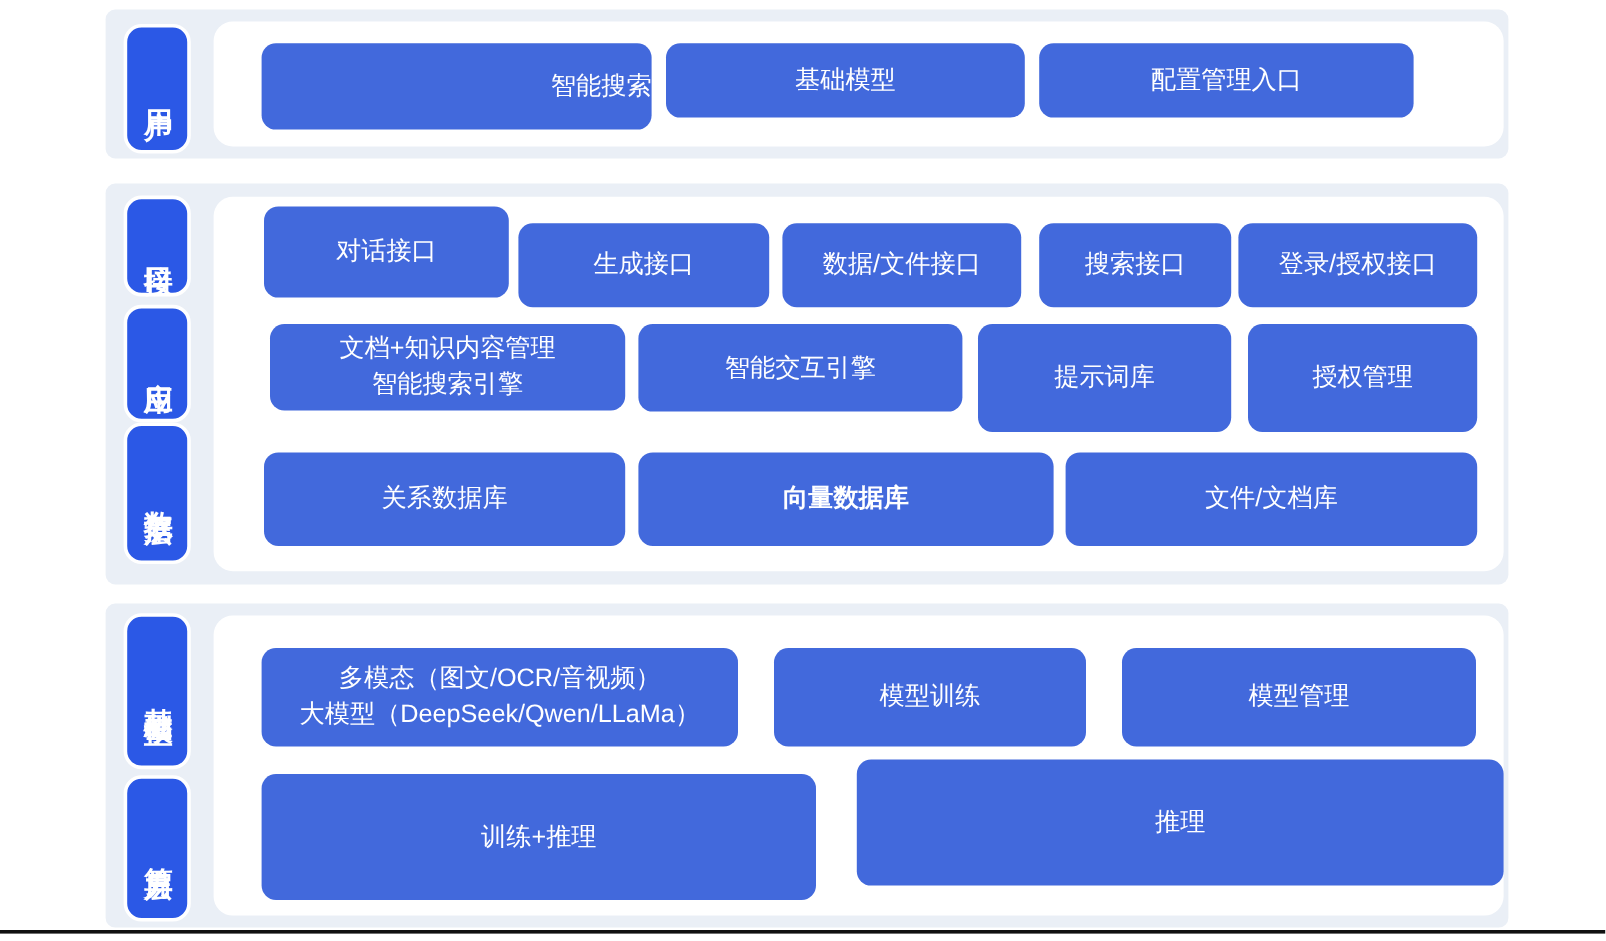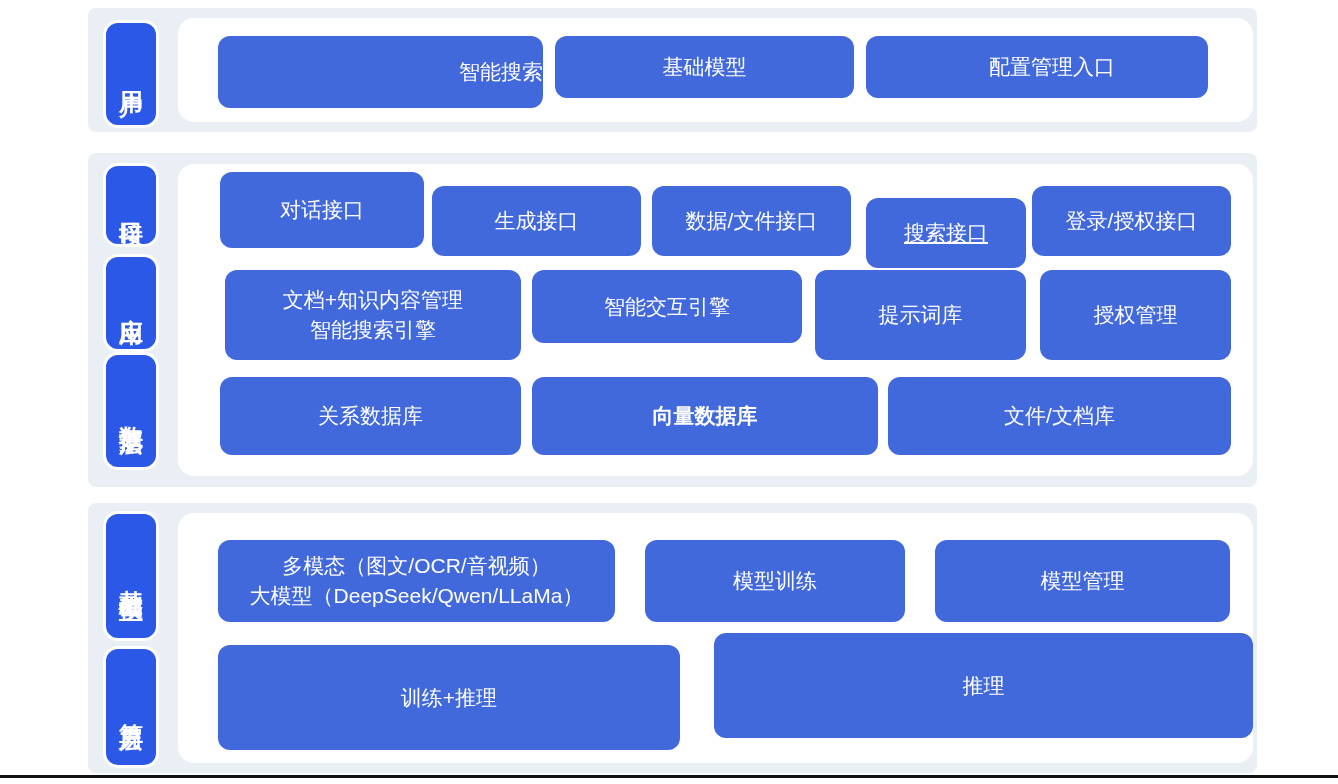--- a/index.html
+++ b/index.html
@@ -38,21 +38,21 @@
     <div class="chip" style="top:12px;height:108px;">
       <span>用户</span>
     </div>
     <div class="panel" style="top:10px;height:104px;">
       <div class="node" style="left:40px;top:18px;width:325px;height:72px;align-items:flex-end;">
         <span>智能搜索</span>
       </div>
       <div class="node" style="left:377px;top:18px;width:299px;height:62px;">
         <span>基础模型</span>
       </div>
-      <div class="node" style="left:688px;top:18px;width:312px;height:62px;padding-left:30px;">
+      <div class="node" style="left:688px;top:18px;width:312px;height:62px;">
         <span>配置管理入口</span>
       </div>
     </div>
   </section>
 
   <section class="band" style="top:153px;height:334px;">
     <div class="chip" style="top:10px;height:84px;">
       <span>接口</span>
     </div>
     <div class="chip" style="top:101px;height:98px;">
@@ -66,28 +66,28 @@
 
       <div class="node" style="left:42px;top:8px;width:204px;height:76px;">
         <span>对话接口</span>
       </div>
       <div class="node" style="left:254px;top:22px;width:209px;height:70px;">
         <span>生成接口</span>
       </div>
       <div class="node" style="left:474px;top:22px;width:199px;height:70px;">
         <span>数据/文件接口</span>
       </div>
-      <div class="node" style="left:688px;top:34px;width:160px;height:70px;text-decoration:underline;">
+      <div class="node" style="left:688px;top:22px;width:160px;height:70px;">
         <span>搜索接口</span>
       </div>
       <div class="node" style="left:854px;top:22px;width:199px;height:70px;">
         <span>登录/授权接口</span>
       </div>
 
-      <div class="node" style="left:47px;top:106px;width:296px;height:90px;">
+      <div class="node" style="left:47px;top:106px;width:296px;height:72px;">
         <span>文档+知识内容管理</span>
         <span>智能搜索引擎</span>
       </div>
       <div class="node" style="left:354px;top:106px;width:270px;height:73px;">
         <span>智能交互引擎</span>
       </div>
       <div class="node" style="left:637px;top:106px;width:211px;height:90px;">
         <span>提示词库</span>
       </div>
       <div class="node" style="left:862px;top:106px;width:191px;height:90px;">

